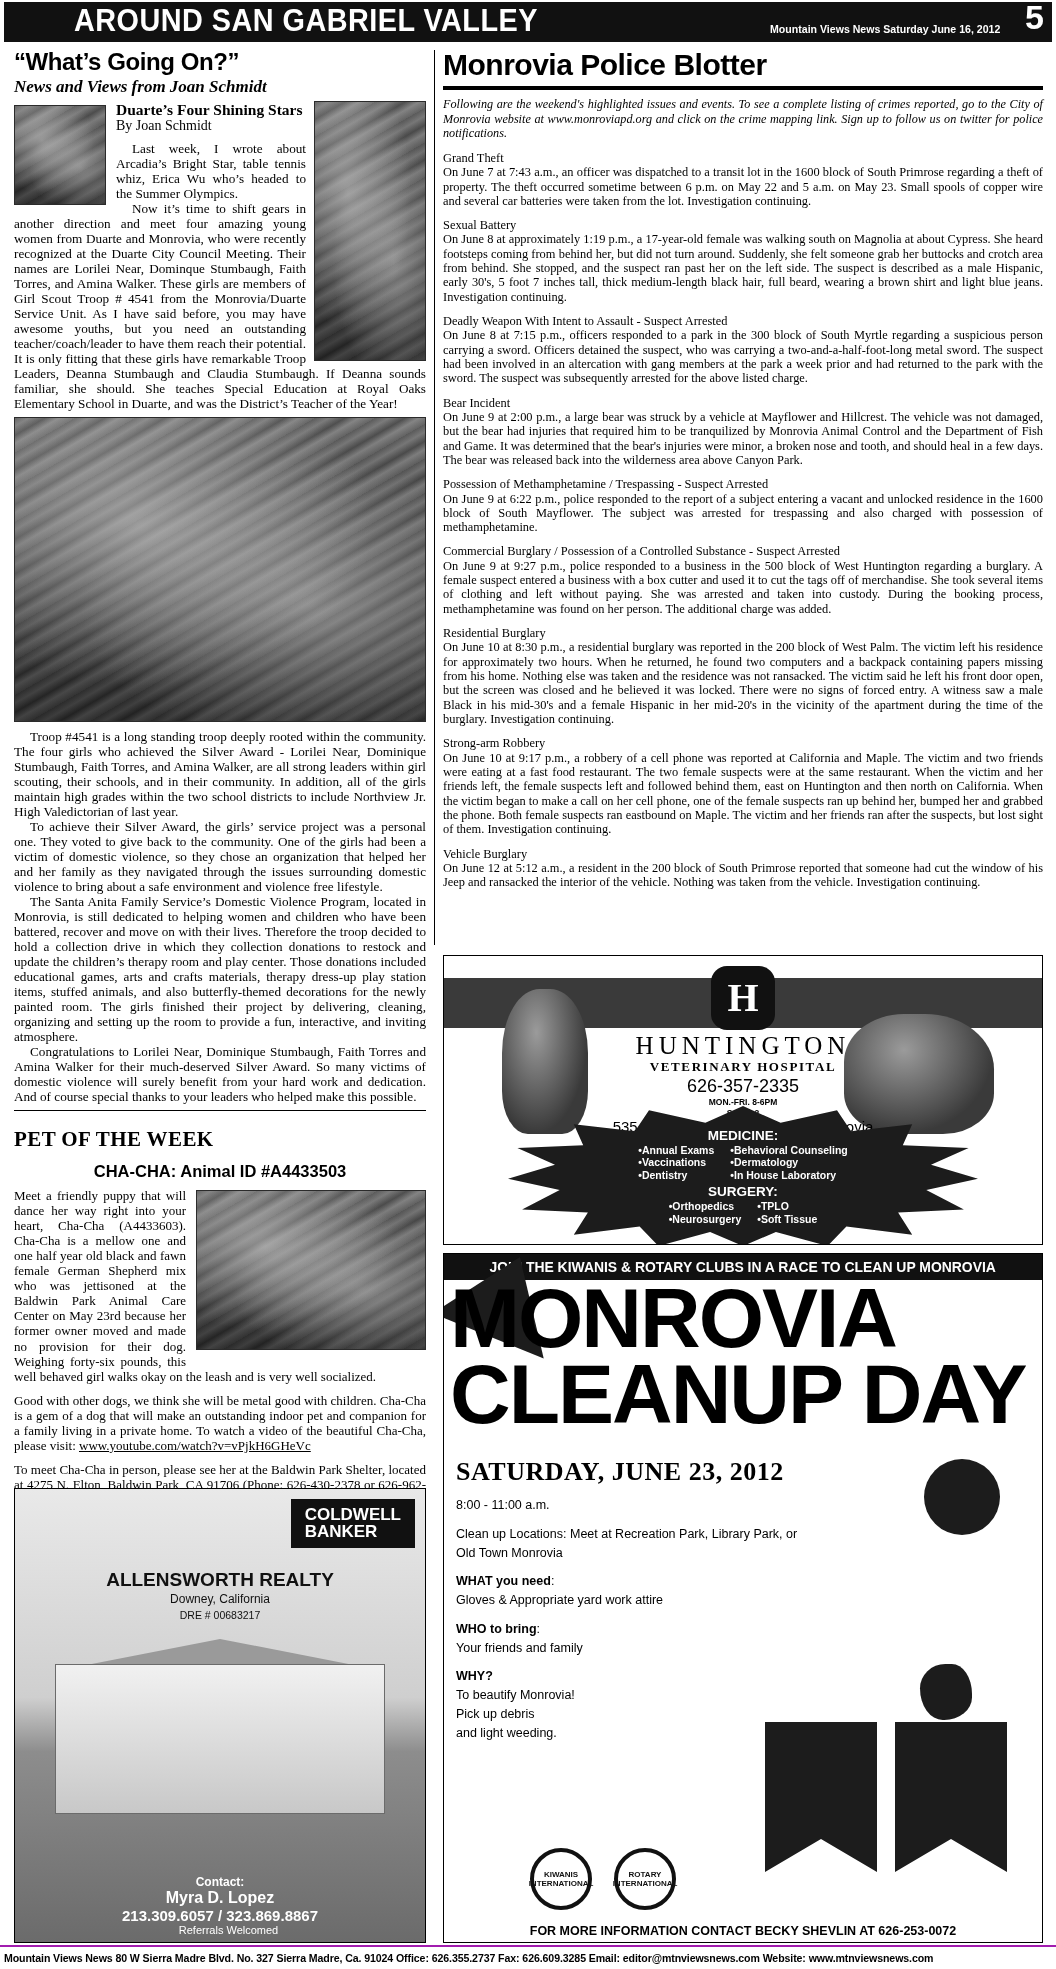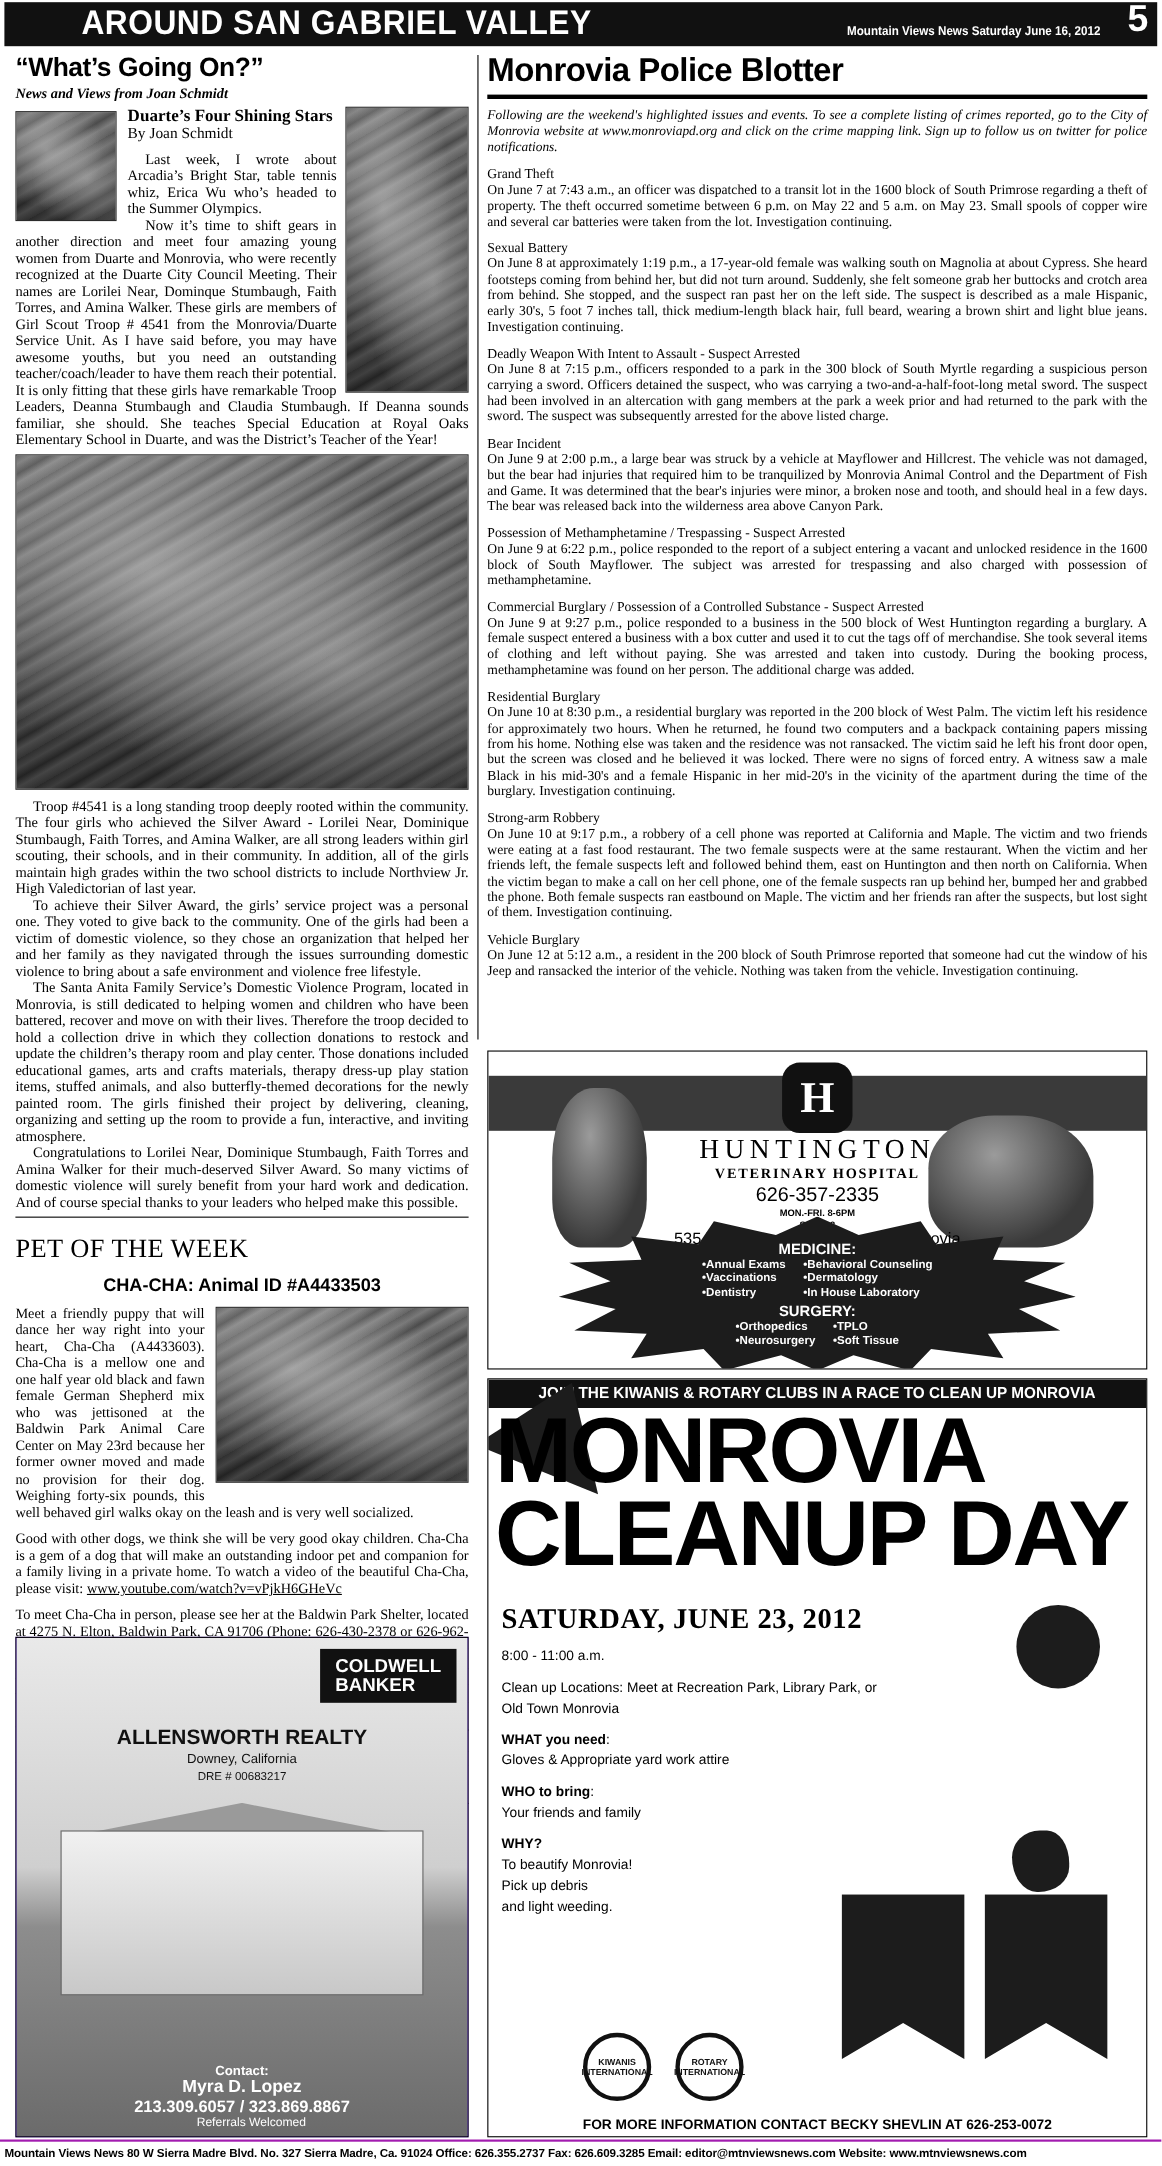--- a/index.html
+++ b/index.html
@@ -41,21 +41,21 @@
   .right-col { position:absolute; left:443px; top:48px; width:600px; }
   .col-rule { position:absolute; left:434px; top:50px; width:1px; height:895px; background:#000; }
 
   
   .wgo-title {
     font-family:"Liberation Sans", sans-serif;
     font-weight:bold; font-size:24px; letter-spacing:-0.4px;
   }
   .wgo-sub {
     font-family:"Liberation Serif", serif;
-    font-weight:bold; font-style:italic; font-size:13px;
+    font-weight:bold; font-style:italic; font-size:17px;
     margin-top:1px;
   }
   .story-head {
     font-family:"Liberation Serif", serif;
     font-weight:bold; font-size:15.5px; line-height:1.12;
   }
   .story-by { font-size:14px; line-height:1.15; }
 
   .photo {
     background: repeating-linear-gradient(
@@ -73,22 +73,22 @@
 
   .body-txt {
     font-size:13.2px; line-height:1.135; text-align:justify;
     font-family:"Liberation Serif", serif;
   }
   .body-txt p { text-indent:16px; margin:0; }
 
   
   .hr-thin { border-top:1px solid #000; margin:6px 0 8px 0; }
   .pet-head {
-    font-family:"Liberation Serif", serif; font-weight:normal;
-    font-size:24px; letter-spacing:0.4px;margin-top:16px;
+    font-family:"Liberation Serif", serif; font-weight:bold;
+    font-size:21px; letter-spacing:0.4px;margin-top:16px;
   }
   .pet-id {
     font-family:"Liberation Sans", sans-serif; font-weight:bold;
     font-size:16.5px; text-align:center; margin-top:10px;
   }
   .pet-body { font-size:13px; line-height:1.16; text-align:justify; }
   a, .lnk { color:#000; text-decoration:underline; }
 
   
   .blotter-title {
@@ -313,21 +313,21 @@
     <div class="hr-thin"></div>
 
     <div class="pet-head">PET OF THE WEEK</div>
     <div class="pet-id">CHA-CHA: Animal ID #A4433503</div>
 
     <div style="position:relative; margin-top:7px;">
       <div class="photo" style="float:right; width:230px; height:160px; margin:2px 0 5px 10px;"></div>
       <div class="pet-body">
         <p>Meet a friendly puppy that will dance her way right into your heart, Cha-Cha (A4433603).   Cha-Cha is a mellow one and one half year old black and fawn female German Shepherd mix who was jettisoned at the Baldwin Park Animal Care Center on May 23rd because her former owner moved and made no provision for their dog.  Weighing forty-six pounds, this well behaved girl walks okay on the leash and is very well socialized.</p>
         <p style="margin-top:9px;">
-          <span>Good with other dogs, we think she will be very good okay children. Cha-Cha is a gem of a dog that will make an outstanding indoor pet and companion for a family living in a private home.  To watch a video of the beautiful Cha-Cha, please visit:</span>
+          <span>Good with other dogs, we think she will be metal good with children. Cha-Cha is a gem of a dog that will make an outstanding indoor pet and companion for a family living in a private home.  To watch a video of the beautiful Cha-Cha, please visit:</span>
           <span class="lnk">www.youtube.com/watch?v=vPjkH6GHeVc</span>
         </p>
       </div>
       <div style="clear:both;"></div>
     </div>
 
     <div class="pet-body" style="margin-top:9px;">
       <p>
         <span>To meet Cha-Cha in person, please see her at the Baldwin Park Shelter, located at 4275 N. Elton, Baldwin Park, CA 91706 (Phone: 626-430-2378 or 626-962-3577).  She is currently available now.  For any inquiries about Cha-Cha, please reference her animal ID number: A4433603.  The shelter is open seven days a week, 12 pm-7 pm Monday-Thursday and 10am-5pm Friday-Sunday. This is a high-intake shelter with a great need for adoptions. For more information about Juliette or the adoption process, contact United Hope for Animals Volunteer Adoption Coordinator Samantha at</span>
         <span class="lnk">samanthasayon@gmail.com</span>

